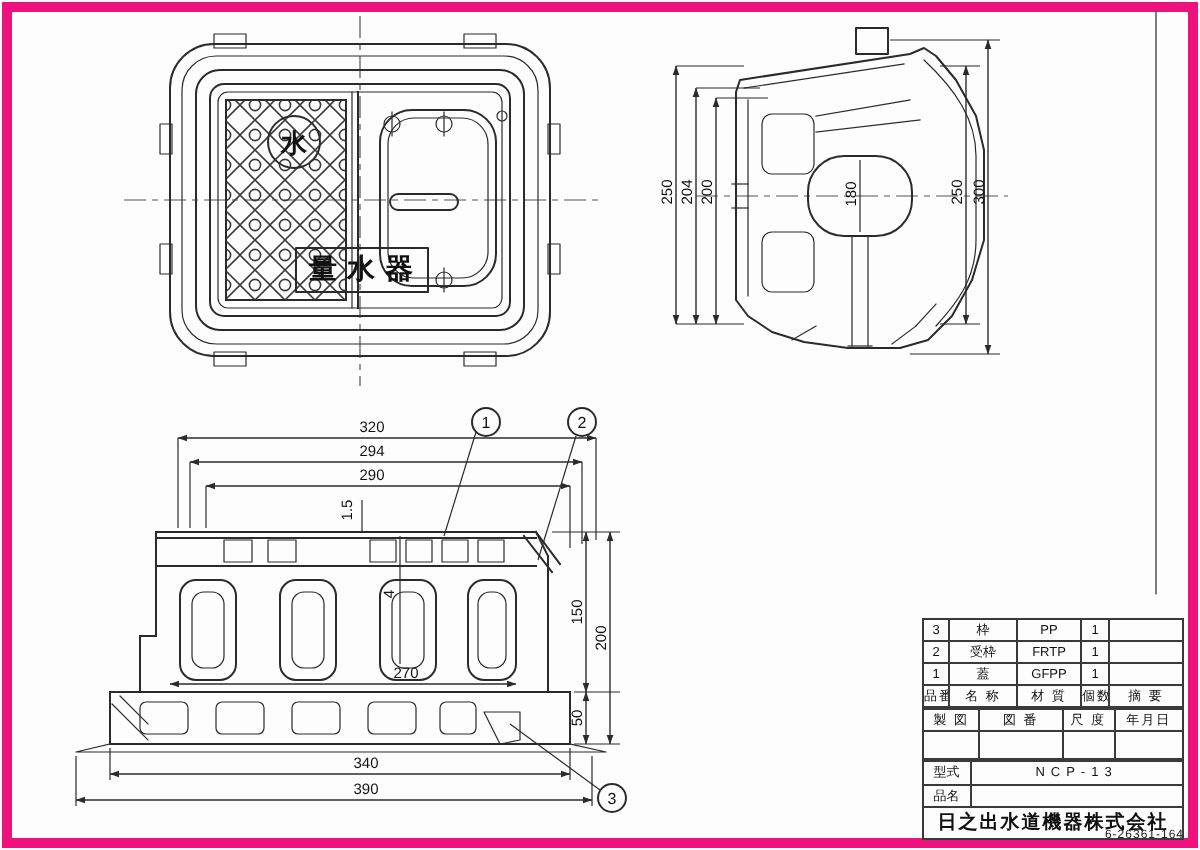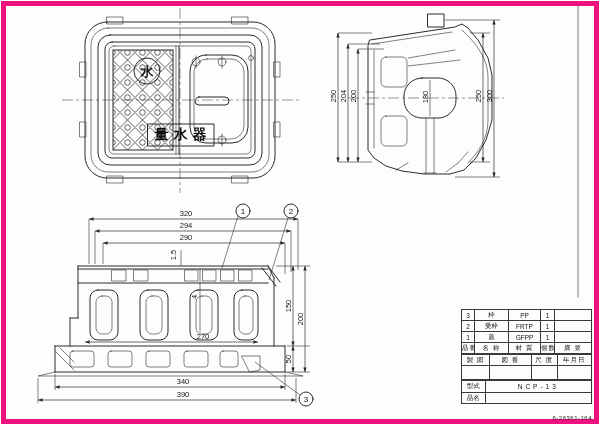--- a/index.html
+++ b/index.html
@@ -325,15 +325,16 @@
         <tr>
       <td style="width:22px;height:11px">型式</td>
       <td style="width:103px" class="model-val">NCP-13</td>
     </tr>
     <tr>
       <td>品名</td>
       <td></td>
     </tr>
   </tbody>
     </table>
+  <div class="company-row">日之出水道機器株式会社</div>
 </div>
 
 <div class="refnum">6-26361-164</div>
 
 </body></html>

